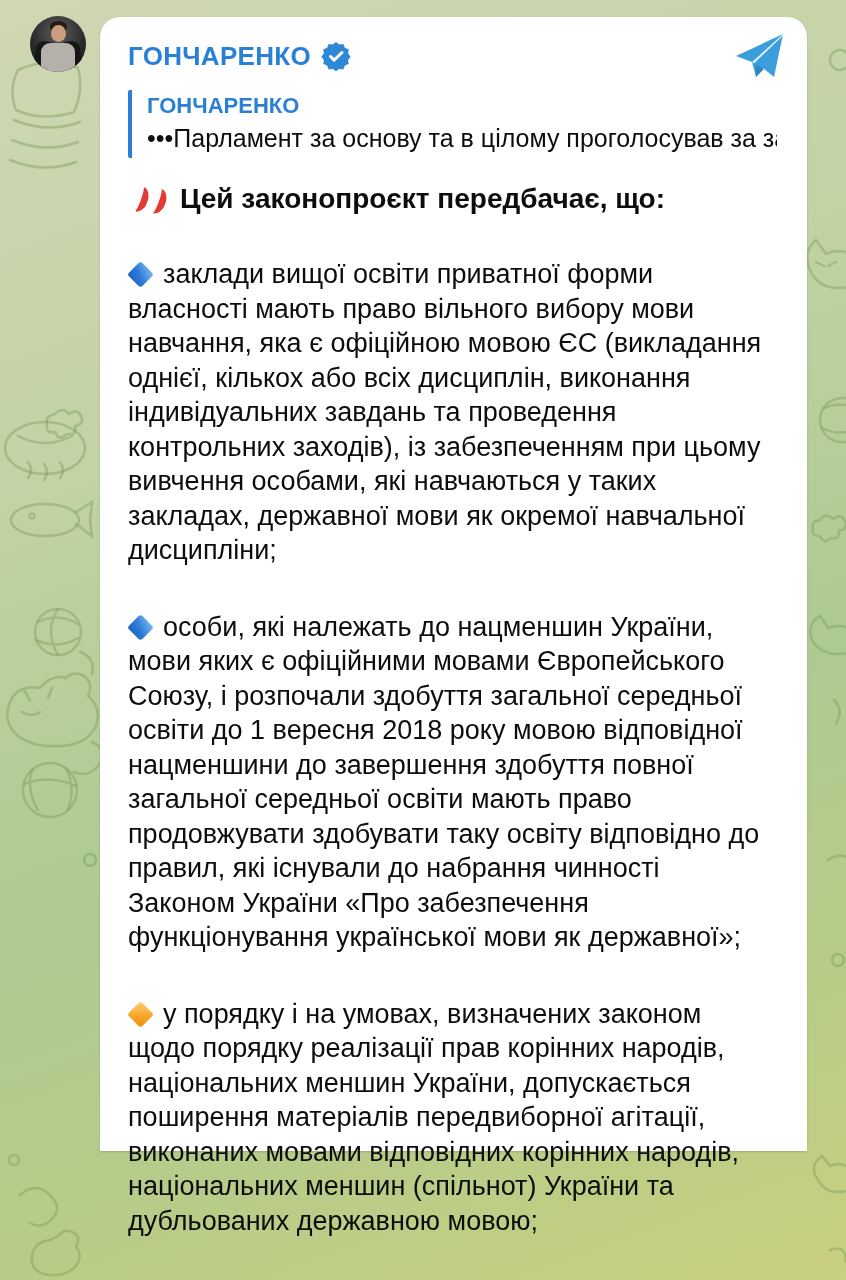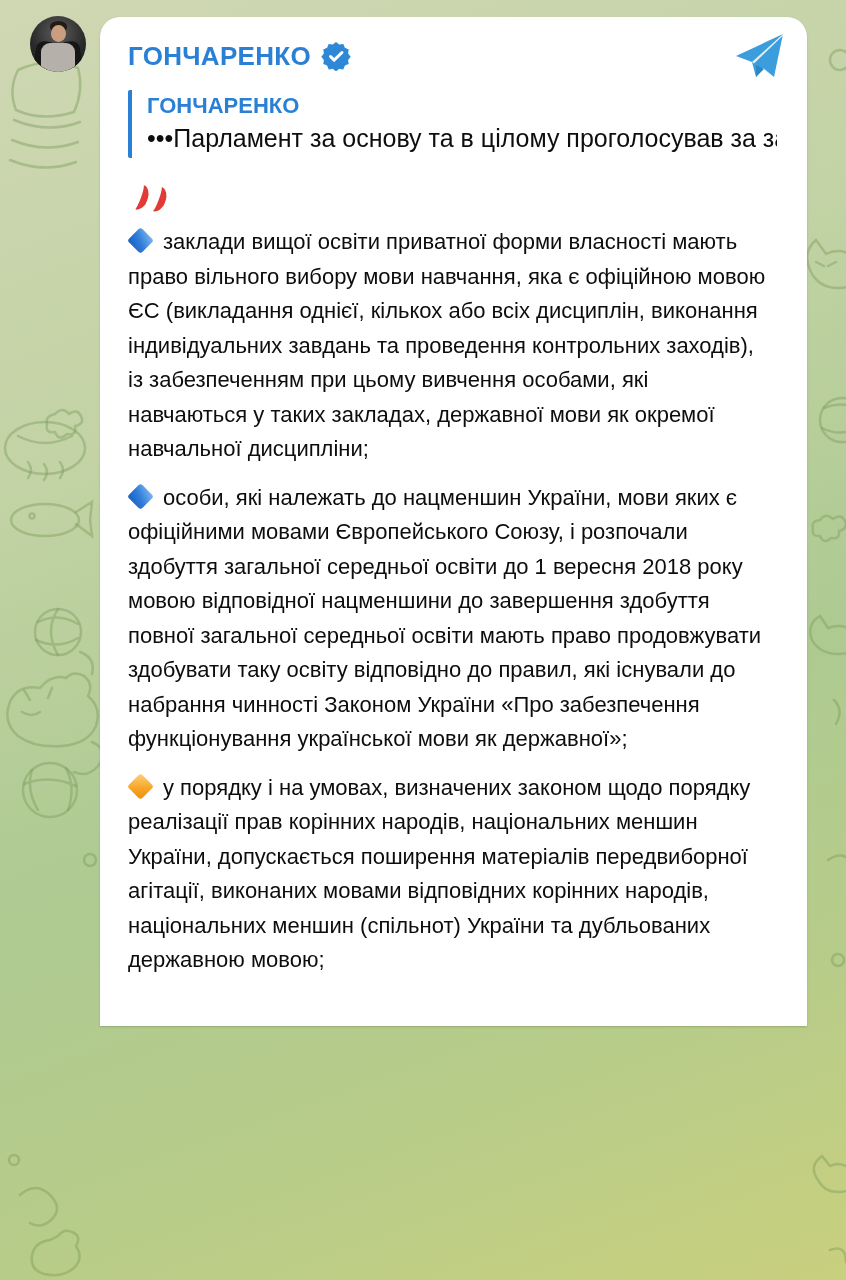--- a/index.html
+++ b/index.html
@@ -15,40 +15,40 @@
   .avatar{position:absolute;left:30px;top:16px;width:56px;height:56px;border-radius:50%;overflow:hidden;
           background:radial-gradient(circle at 50% 30%,#5d5d5d 0%,#2b2b2b 55%,#121212 100%);cursor:pointer;}
   .av-hair{position:absolute;left:20px;top:5px;width:17px;height:11px;border-radius:50% 50% 40% 40%;background:#241c14;}
   .av-head{position:absolute;left:21px;top:9px;width:15px;height:17px;border-radius:50%;background:#c99f80;}
   .av-body{position:absolute;left:11px;top:27px;width:34px;height:29px;border-radius:9px 9px 0 0;background:#b5b0aa;}
   .av-jl,.av-jr{position:absolute;top:25px;width:15px;height:31px;background:#161616;}
   .av-jl{left:5px;border-radius:8px 0 0 0;transform:rotate(8deg);}
   .av-jr{right:5px;border-radius:0 8px 0 0;transform:rotate(-8deg);}
 
   
-  .bubble{position:absolute;left:100px;top:17px;width:707px;height:1009px;background:#ffffff;
+  .bubble{position:absolute;left:100px;top:17px;width:707px;height:1134px;background:#ffffff;
           border-radius:20px 20px 0 0;box-shadow:0 1px 2px rgba(60,80,40,.25);}
   .header{display:flex;align-items:center;padding:15px 22px 0 28px;}
   .channel-name{color:#2a80d5;font-size:26px;font-weight:700;letter-spacing:.3px;cursor:pointer;}
   .badge{margin-left:10px;flex:0 0 auto;}
   .share{margin-left:auto;cursor:pointer;}
 
   .reply{margin:10px 30px 0 28px;border-left:4px solid #2a80d5;border-radius:2px;
          padding:1px 0 3px 15px;cursor:pointer;}
   .reply-title{color:#2a80d5;font-size:22px;font-weight:700;line-height:30px;}
   .reply-snippet{color:#0e0e0e;font-size:25px;line-height:34px;white-space:nowrap;
                  overflow:hidden;text-overflow:clip;max-width:630px;}
 
   .content{padding:0 38px 0 28px;color:#0d0d0d;}
   .heading{margin-top:25px;font-size:28px;font-weight:700;display:flex;align-items:center;}
   .quote-mark{display:inline-flex;margin:2px 14px 0 2px;transform:rotate(6deg);}
   .crescent{display:inline-block;width:11px;height:26px;border-right:7px solid #e23b36;border-radius:50%;transform:rotate(14deg);}
   .crescent + .crescent{margin-left:0px;}
 
-  .para{margin-top:14px;font-size:22px;line-height:34.5px;}
+  .para{margin-top:42px;font-size:27px;line-height:34.5px;}
   .diamond{display:inline-block;width:19px;height:19px;border-radius:3px;transform:rotate(45deg);
            margin:0 13px 0 3px;vertical-align:-1px;}
   .diamond.blue{background:linear-gradient(200deg,#79b9f0 0%,#2e7cd9 55%,#1c5fc2 100%);}
   .diamond.orange{background:linear-gradient(135deg,#ffd27a 0%,#f8a62b 55%,#ef8d05 100%);}
 </style>
 </head>
 <body>
 
 <div class="screen">
 
@@ -118,20 +118,21 @@
       <div class="reply-snippet">•••Парламент за основу та в цілому проголосував за законо…</div>
     </div>
 
     <div class="content">
 
       <div class="heading">
         <span class="quote-mark">
           <i class="crescent"></i>
             <i class="crescent"></i>
         </span>
+        <span>Цей законопроєкт передбачає, що:</span>
       </div>
 
       <div class="para">
         <span class="diamond blue"></span><span>заклади вищої освіти приватної форми власності мають право вільного вибору мови навчання, яка є офіційною мовою ЄС (викладання однієї, кількох або всіх дисциплін, виконання індивідуальних завдань та проведення контрольних заходів), із забезпеченням при цьому вивчення особами, які навчаються у таких закладах, державної мови як окремої навчальної дисципліни;</span>
       </div>
 
 
       <div class="para">
         <span class="diamond blue"></span><span>особи, які належать до нацменшин України, мови яких є офіційними мовами Європейського Союзу, і розпочали здобуття загальної середньої освіти до 1 вересня 2018 року мовою відповідної нацменшини до завершення здобуття повної загальної середньої освіти мають право продовжувати здобувати таку освіту відповідно до правил, які існували до набрання чинності Законом України «Про забезпечення функціонування української мови як державної»;</span>
       </div>

